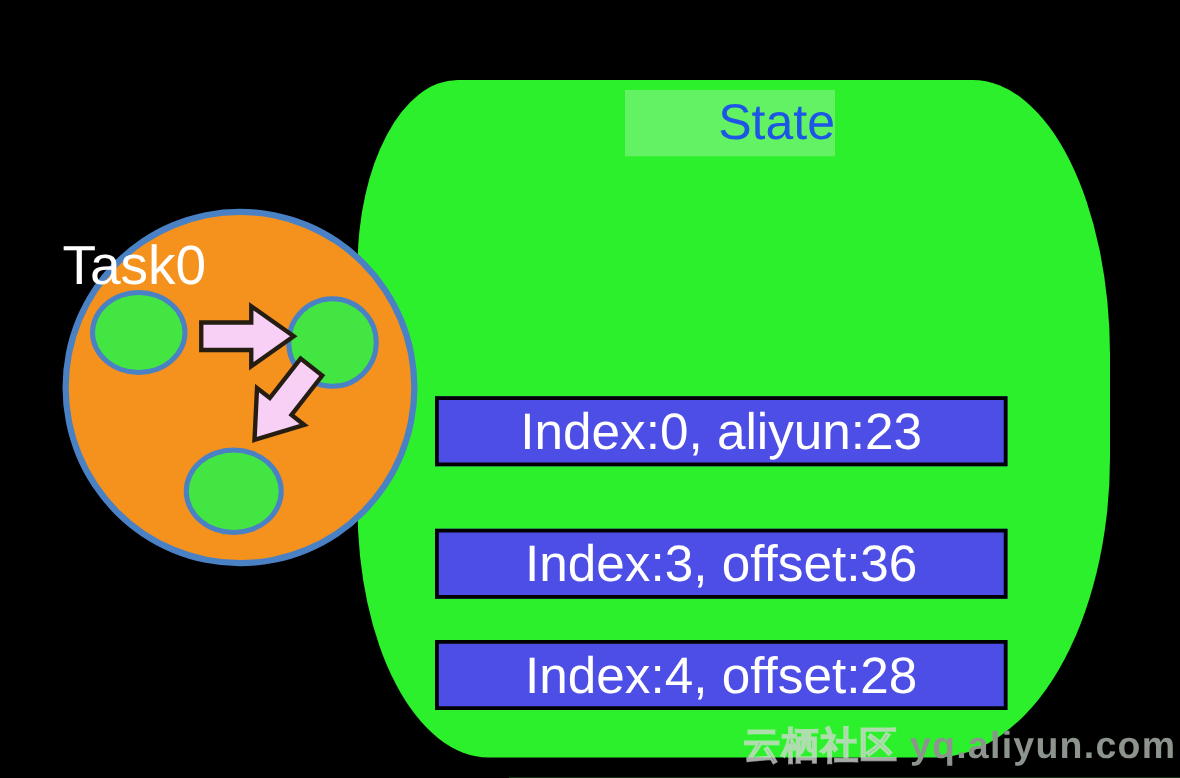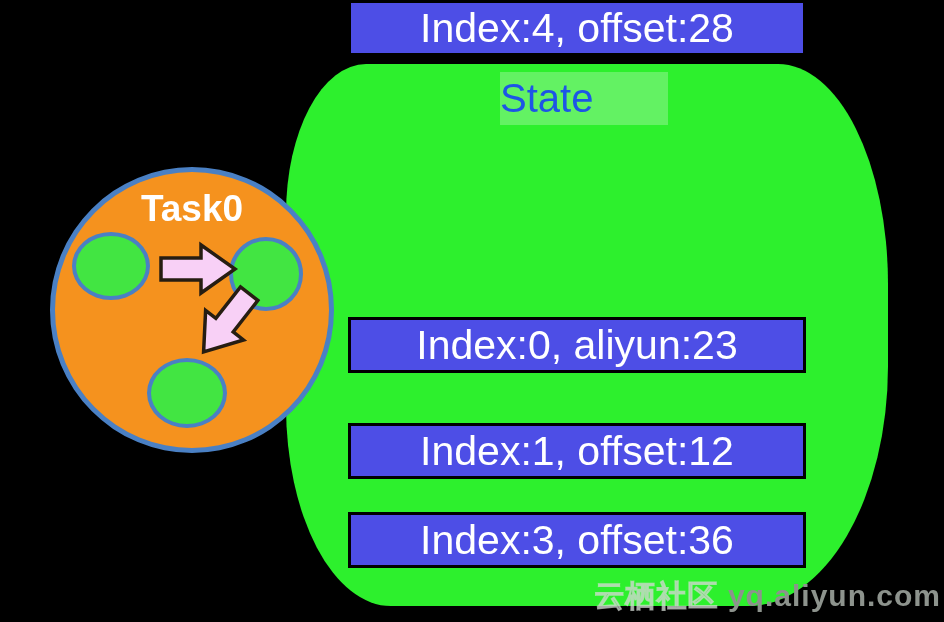--- a/index.html
+++ b/index.html
@@ -16,21 +16,21 @@
   }
   .green-blob{
     position:absolute; left:286px; top:64px; width:602px; height:542px;
     background:var(--blob);
     border-radius:80px 110px 140px 105px / 150px 220px 240px 200px;
   }
   .state-label{
     position:absolute; left:500px; top:72px; width:168px; height:53px;
     background:var(--labelBg);
     color:var(--labelText);
-    font-size:40px; line-height:53px; text-align:left; font-weight:500;
+    font-size:40px; line-height:53px; text-align:right; font-weight:500;
   }
   .state-bar{
     position:absolute; left:348px; width:458px; height:56px;
     box-sizing:border-box;
     background:var(--bar); border:3px solid var(--barBorder);
     color:var(--barText); font-size:41px; font-weight:500;
     line-height:50px; text-align:center; white-space:nowrap;
   }
   .state-bar:nth-of-type(1){top:139px;}
   .state-bar:nth-of-type(2){top:228px;}
@@ -38,21 +38,21 @@
   .state-bar:nth-of-type(4){top:423px;}
   .state-bar:nth-of-type(5){top:512px;}
   .task-circle{
     position:absolute; left:50px; top:167px; width:284px; height:286px;
     box-sizing:border-box;
     background:var(--circle); border:5px solid var(--circleBorder);
     border-radius:50%;
   }
   .task-title{
     position:absolute; left:50px; top:188px; width:284px;
-    text-align:center; color:var(--taskText); font-size:37px; font-weight:700;
+    color:var(--taskText); font-size:44px; font-weight:400;
   }
   .task-node{
     position:absolute; box-sizing:border-box;
     background:var(--node); border:4px solid var(--nodeBorder);
     border-radius:50%;
   }
   .node-a{left:72px; top:232px; width:78px; height:68px;}
   .node-b{left:229px; top:237px; width:74px; height:74px;}
   .node-c{left:147px; top:358px; width:80px; height:70px;}
   .arrow-layer{position:absolute; left:0; top:0; width:944px; height:622px; pointer-events:none;}
@@ -73,21 +73,20 @@
 </head>
 <body>
 
 <div class="stage">
 
   <div class="green-blob"></div>
 
   <div class="state-label">State</div>
 
   <div class="state-bar">Index:0, aliyun:23</div>
-  <div class="state-bar">Index:1, offset:12</div>
   <div class="state-bar">Index:3, offset:36</div>
   <div class="state-bar">Index:4, offset:28</div>
 
   <div class="task-circle"></div>
   <div class="task-title">Task0</div>
 
   <div class="task-node node-a"></div>
   <div class="task-node node-b"></div>
   <div class="task-node node-c"></div>
 

